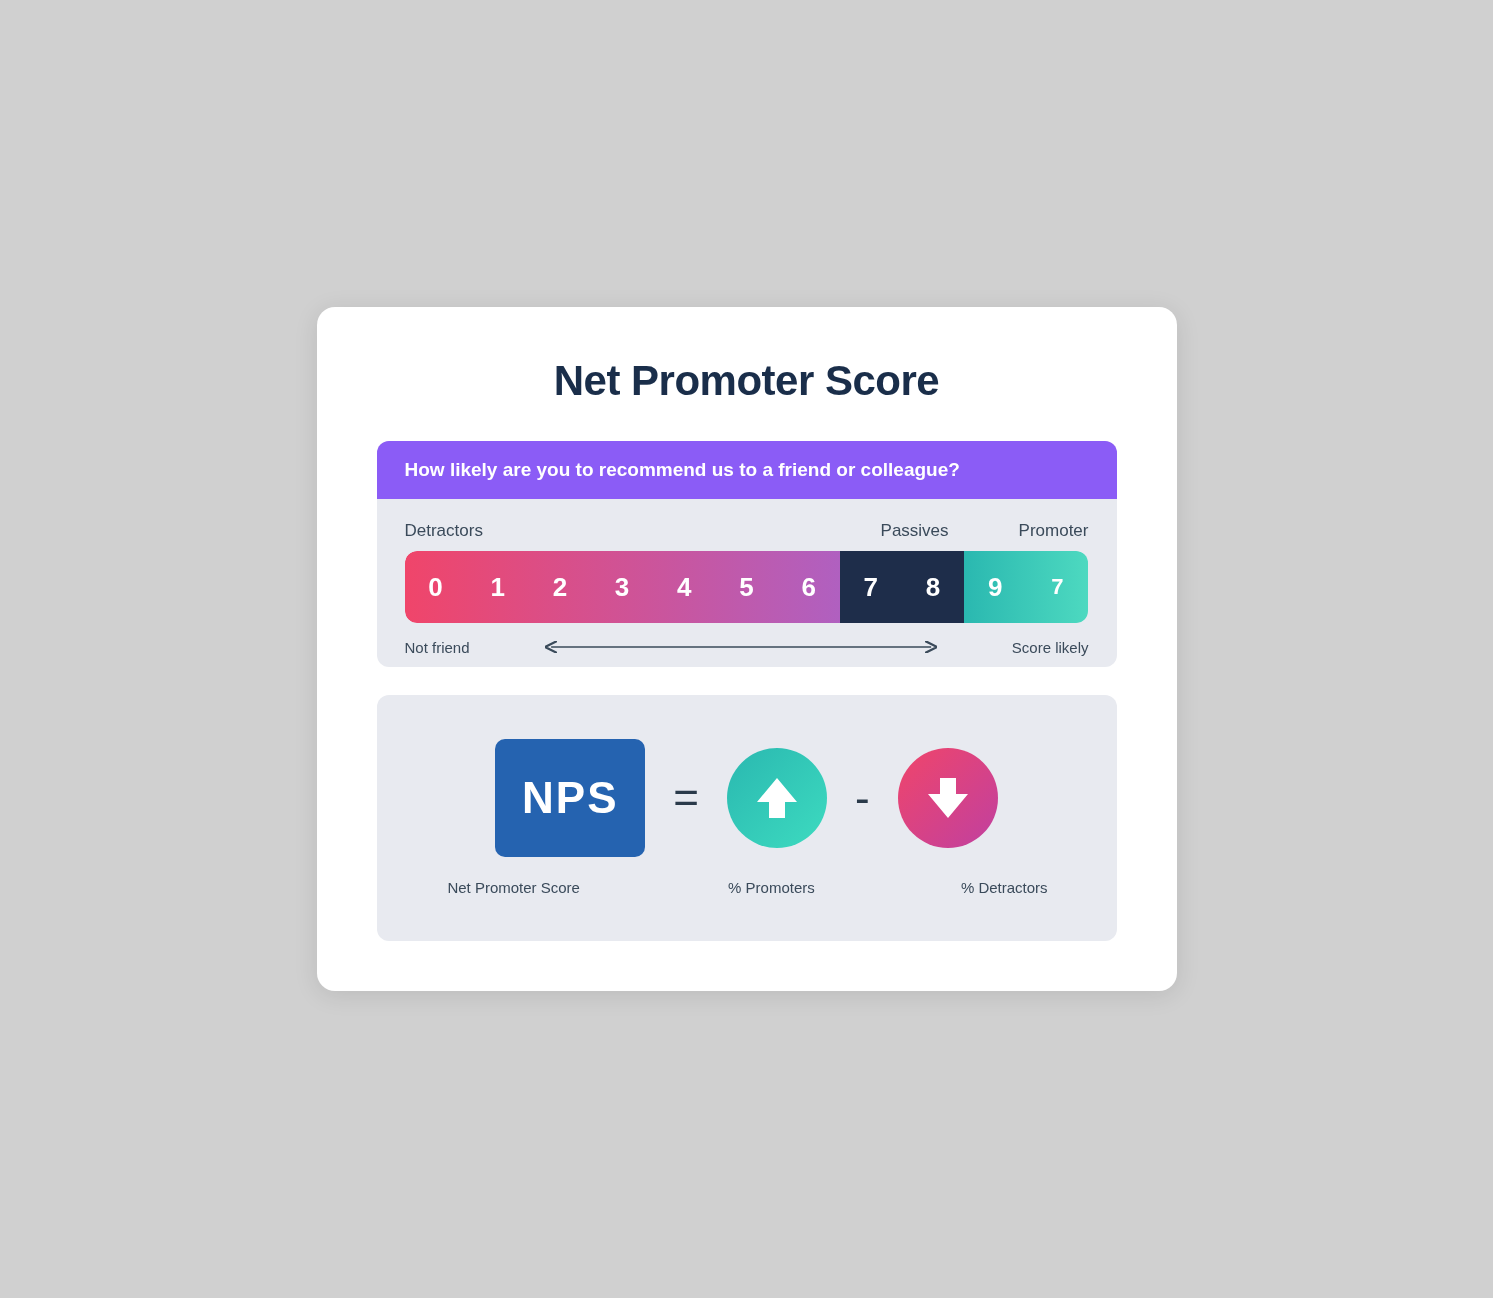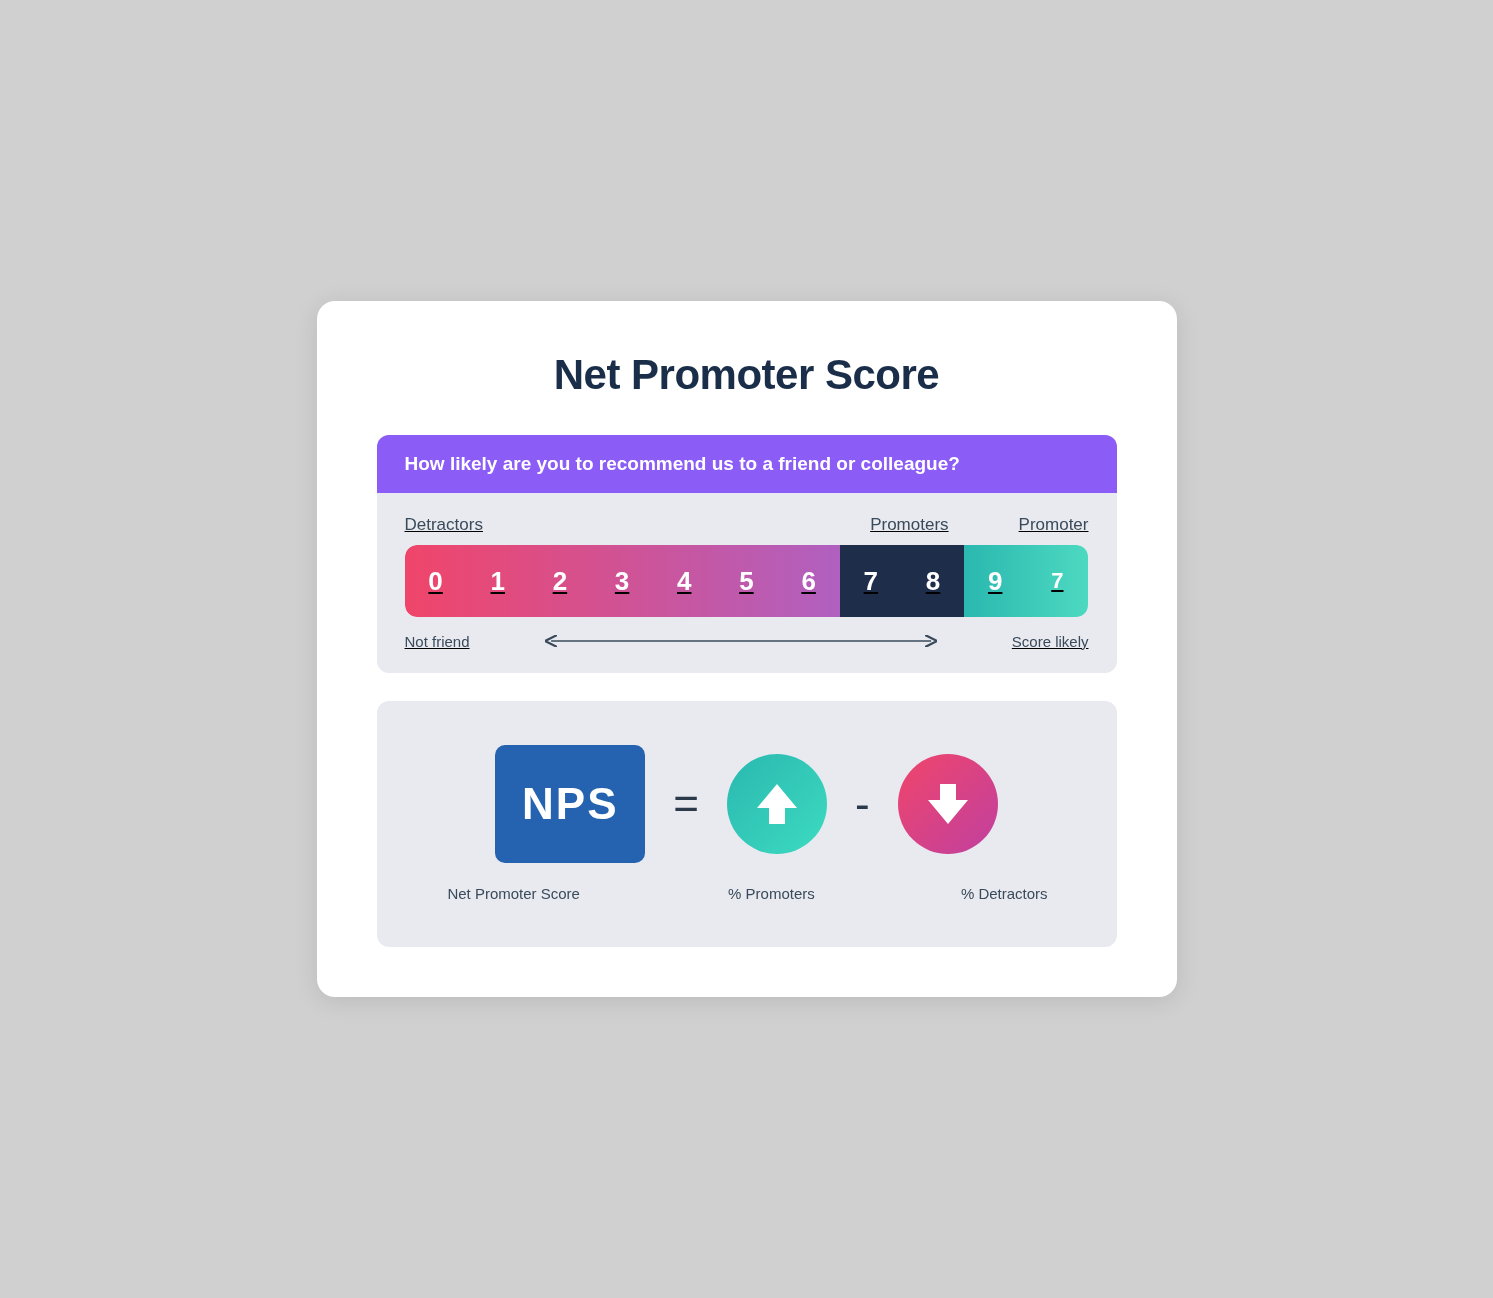--- a/index.html
+++ b/index.html
@@ -37,22 +37,21 @@
       background: #8b5cf6;
       padding: 18px 28px;
     }
     .scale-header-text {
       color: #ffffff;
       font-size: 19px;
       font-weight: 700;
       text-align: left;
     }
     .scale-body {
-      padding: 22px 28px 22px 28px;
-      text-decoration: underline;
+      padding: 22px 28px 10px 28px;
     }
     .scale-labels {
       display: flex;
       justify-content: space-between;
       align-items: flex-end;
       margin-bottom: 10px;
     }
     .scale-label {
       font-size: 17px;
       color: #3a4a5a;
@@ -209,21 +208,21 @@
 
   <div class="scale-section">
     <div class="scale-header">
       <div class="scale-header-text">How likely are you to recommend us to a friend or colleague?</div>
     </div>
     <div class="scale-body">
 
       <div class="scale-labels">
         <span class="scale-label detractors">Detractors</span>
         <div class="scale-labels-right">
-          <span class="scale-label passives">Promoters</span>
+          <span class="scale-label passives">Passives</span>
           <span class="scale-label promoters">Promoter</span>
         </div>
       </div>
 
       <div class="number-bar">
         <div class="bar-detractors">
           <span class="bar-number">0</span>
           <span class="bar-number">1</span>
           <span class="bar-number">2</span>
           <span class="bar-number">3</span>

